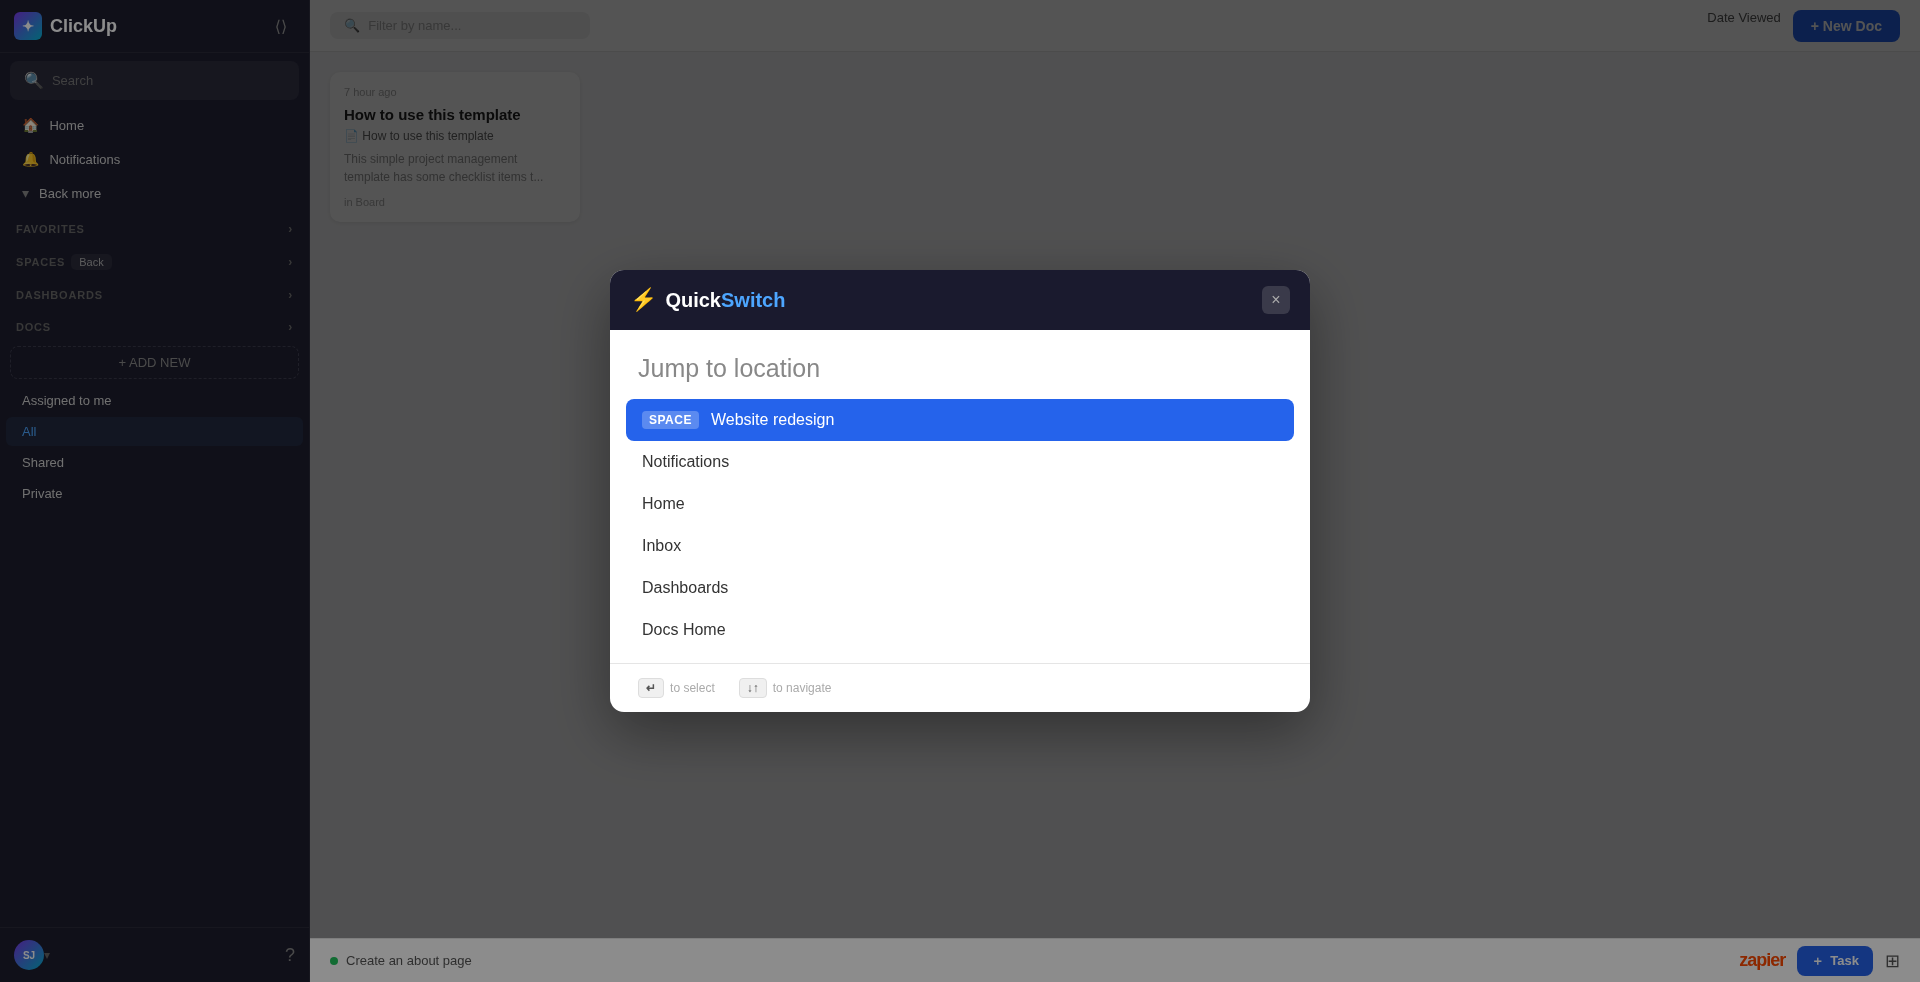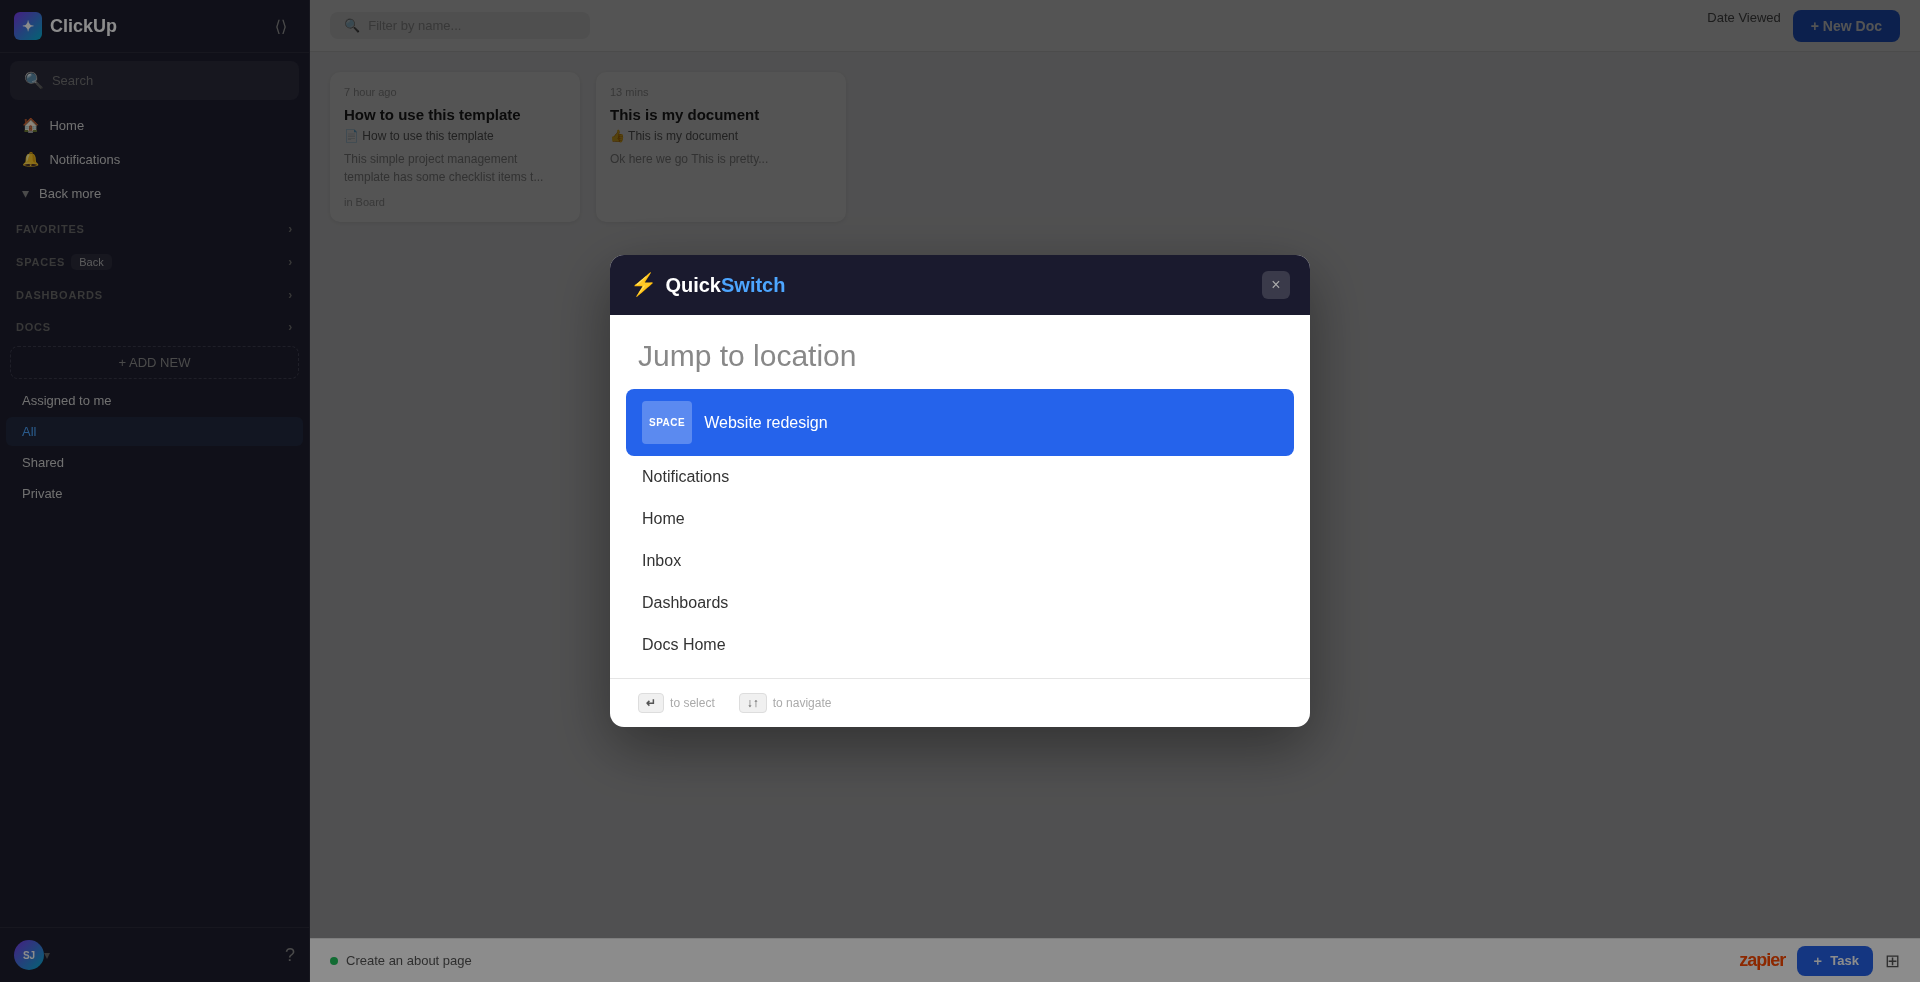--- a/index.html
+++ b/index.html
@@ -290,21 +290,21 @@
       color: #aaa;
       cursor: pointer;
       display: flex;
       align-items: center;
       justify-content: center;
       font-size: 16px;
     }
 
     .qs-heading {
       padding: 24px 28px 16px 28px;
-      font-size: 30px;
+      font-size: 25px;
       font-weight: 300;
       color: #888;
     }
 
     .qs-list {
       padding: 0 16px 12px 16px;
     }
 
     .qs-item {
       display: flex;
@@ -320,23 +320,23 @@
     .qs-item.selected {
       background: #2563eb;
       color: white;
     }
 
     .qs-item.selected .qs-badge { background: rgba(255,255,255,0.25); color: white; }
 
     .qs-badge {
       background: #e0e0e0;
       color: #666;
-      font-size: 10px;
+      font-size: 12px;
       font-weight: 700;
-      padding: 16px 7px;
+      padding: 2px 7px;
       border-radius: 4px;
       text-transform: uppercase;
       letter-spacing: 0.5px;
       text-align: center;
     }
 
     .qs-footer {
       padding: 14px 28px;
       border-top: 1px solid #e5e5e5;
       display: flex;
@@ -520,29 +520,20 @@
       <div class="doc-card-time">7 hour ago</div>
       <div class="doc-card-title">How to use this template</div>
       <div class="doc-card-ref">
         <span>📄</span>
         <span>How to use this template</span>
       </div>
       <div class="doc-card-preview">This simple project management template has some checklist items t...</div>
       <div style="margin-top:10px;font-size:11px;color:#aaa;">in Board</div>
     </div>
 
-    <div class="doc-card">
-      <div class="doc-card-time">13 mins</div>
-      <div class="doc-card-title">This is my document</div>
-      <div class="doc-card-ref">
-        <span>👍</span>
-        <span>This is my document</span>
-      </div>
-      <div class="doc-card-preview">Ok here we go This is pretty...</div>
-    </div>
   </div>
 </div>
 
 <div class="overlay">
   <div class="quickswitch-modal">
     <div class="qs-header">
       <div class="qs-title">
         <span class="qs-lightning">⚡</span>
         <span class="qs-title-text">Quick<span>Switch</span></span>
       </div>

